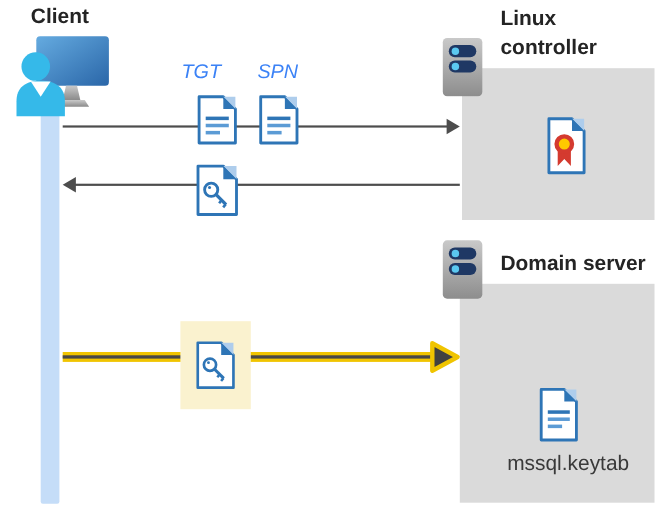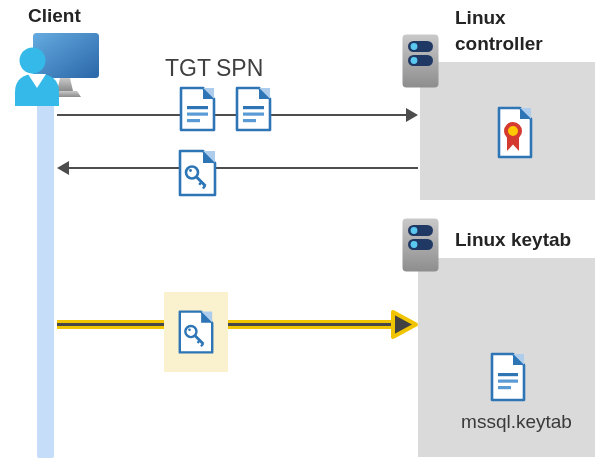--- a/index.html
+++ b/index.html
@@ -2,21 +2,21 @@
 <html><head>
 <meta charset="utf-8">
 <style>
   html,body{margin:0;padding:0;background:#fff;}
   #canvas{
     position:relative;width:600px;height:468px;background:#fff;overflow:hidden;
     font-family:"Liberation Sans", sans-serif;
   }
   .abs{position:absolute;}
   .title{font-weight:700;font-size:19px;color:#242424;line-height:26px;}
-  .sublabel{font-size:23px;color:#404040;}
+  .sublabel{font-size:18px;color:#3b82f6;font-style:italic;}
   .graybox{background:#dadada;}
   .lifeline{background:#c5ddf8;border-radius:2px;}
   .hl-box{background:#faf2cf;}
   .arrow-line{background:#4d4d4d;height:2px;}
   .arrow-head-right{width:0;height:0;border-top:7px solid transparent;border-bottom:7px solid transparent;border-left:12px solid #4d4d4d;}
   .arrow-head-left{width:0;height:0;border-top:7px solid transparent;border-bottom:7px solid transparent;border-right:12px solid #4d4d4d;}
   .yellow-band{background:#f0c400;}
   .yellow-core{background:#474747;}
   .keytab-text{font-size:19px;color:#3a3a3a;text-align:center;}
   svg{display:block;}
@@ -45,23 +45,23 @@
     </defs>
   </svg>
 
   <div class="abs graybox z0" style="left:420px;top:62px;width:175px;height:138px;"></div>
   <div class="abs graybox z0" style="left:418px;top:258px;width:177px;height:199px;"></div>
 
   <div class="abs lifeline z1" style="left:37px;top:84px;width:17px;height:374px;"></div>
 
   <div class="abs title z4" style="left:28px;top:3px;">Client</div>
   <div class="abs title z4" style="left:455px;top:5px;width:140px;">Linux controller</div>
-  <div class="abs title z4" style="left:455px;top:227px;">Linux keytab</div>
+  <div class="abs title z4" style="left:455px;top:227px;">Domain server</div>
   <div class="abs sublabel z4" style="left:165px;top:55px;">TGT</div>
-  <div class="abs sublabel z4" style="left:216px;top:55px;">SPN</div>
+  <div class="abs sublabel z4" style="left:234px;top:55px;">SPN</div>
   <div class="abs keytab-text z4" style="left:428px;top:411px;width:177px;">mssql.keytab</div>
 
   <div class="abs z3" style="left:14px;top:30px;">
     <svg width="90" height="76" viewBox="0 0 90 76">
       <rect x="19" y="3" width="66" height="45" rx="3.5" fill="url(#gradMonitor)"></rect>
       <polygon points="46,48 56,48 59,61 43,61" fill="url(#gradStand)"></polygon>
       <polygon points="39,61 63,61 67,67 35,67" fill="url(#gradStand)"></polygon>
       <circle cx="18.5" cy="30.5" r="13" fill="#35b9e9"></circle>
       <path d="M1,76 V62 C1,50 9,43.5 23,43.5 C37,43.5 45,50 45,62 V76 Z" fill="#35b9e9"></path>
       <polygon points="14,44 32,44 23,58" fill="#ffffff"></polygon>

